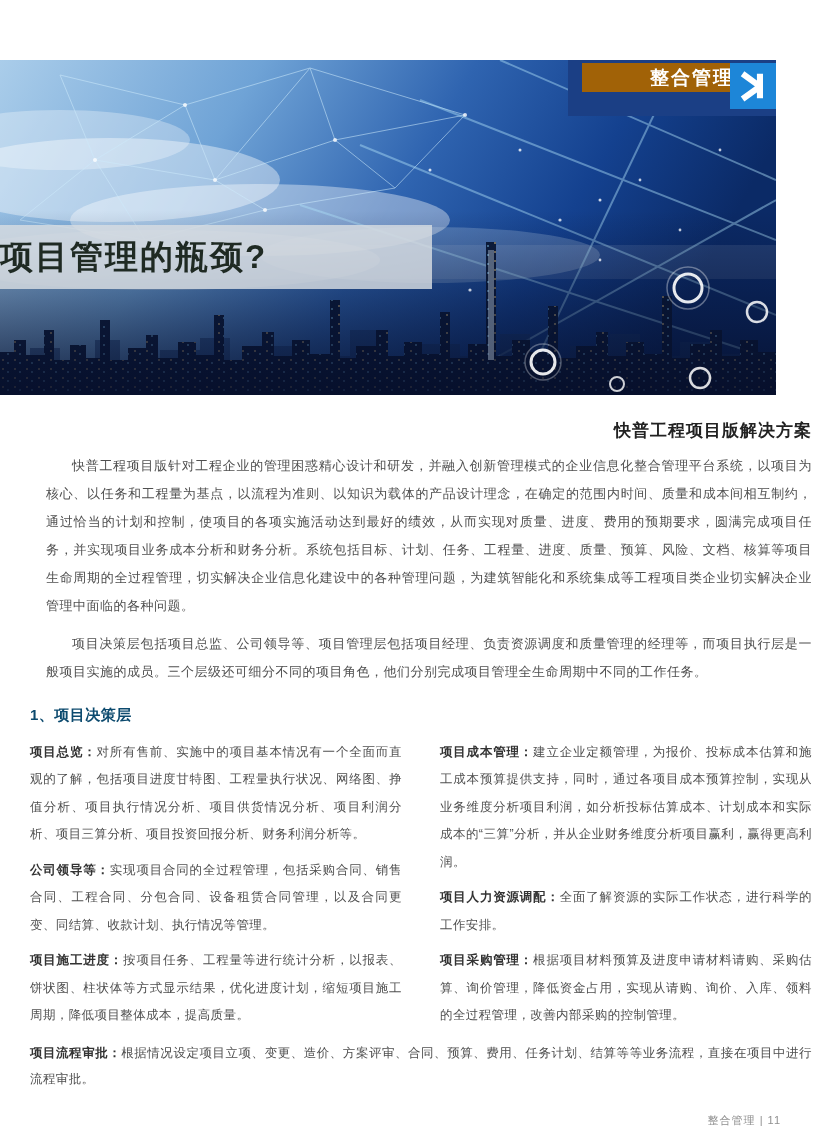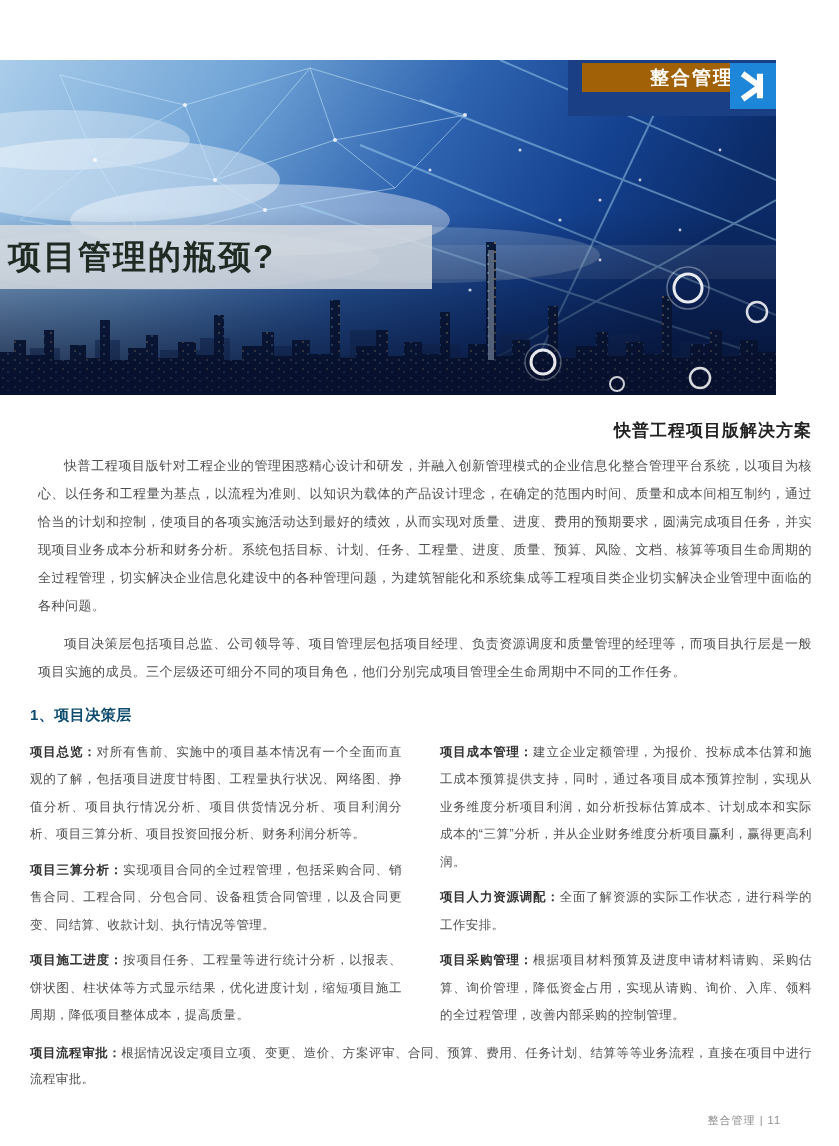--- a/index.html
+++ b/index.html
@@ -14,21 +14,21 @@
     overflow:hidden;background:#123e8c;
   }
   .hero svg{display:block;}
   .hero-band{
     position:absolute;left:0;top:165px;width:432px;height:64px;
     background:rgba(216,221,226,0.82);
     display:flex;align-items:center;
   }
   .hero-title{
     font-size:33px;font-weight:bold;color:#1f2a23;
-    letter-spacing:2px;padding-left:8px;white-space:nowrap;
+    letter-spacing:2px;white-space:nowrap;
   }
   .badge-wrap{position:absolute;right:0;top:-2px;width:208px;height:60px;}
   .badge-navy{position:absolute;left:0;top:0;width:208px;height:58px;background:#1b3f85;}
   .badge-blue{
     position:absolute;left:14px;top:5px;width:194px;height:29px;background:#a16207;
     display:flex;align-items:center;justify-content:flex-end;
   }
   .badge-label{
     color:#ffffff;font-weight:bold;font-size:19px;letter-spacing:2px;
     padding-left:18px;white-space:nowrap;
@@ -38,21 +38,21 @@
     display:flex;align-items:center;justify-content:center;
   }
   
   .content{position:absolute;left:30px;top:395px;width:782px;}
   .sol-title{
     text-align:right;font-size:17px;font-weight:bold;color:#222222;
     margin-top:24px;letter-spacing:1px;
   }
   p.body{
     font-size:13px;line-height:2.15;color:#4f4f4f;text-align:justify;
-    margin:10px 0 0 8px;letter-spacing:0.5px;
+    margin:10px 0 0 16px;letter-spacing:0.5px;
   }
   p.indent{text-indent:2em;}
   .h-section{
     font-size:16px;font-weight:bold;color:#111111;margin-top:22px;
     letter-spacing:0.5px;
   }
   .h-sub{
     font-size:15px;font-weight:bold;color:#0c4a6e;margin-top:20px;
     letter-spacing:0.5px;
   }
@@ -202,21 +202,21 @@
   <p class="body indent">项目决策层包括项目总监、公司领导等、项目管理层包括项目经理、负责资源调度和质量管理的经理等，而项目执行层是一般项目实施的成员。三个层级还可细分不同的项目角色，他们分别完成项目管理全生命周期中不同的工作任务。</p>
 
   <div class="h-sub">1、项目决策层</div>
 
   <div class="cols">
     <div class="col">
       <p class="blk">
         <b class="inline-label">项目总览：</b><span>对所有售前、实施中的项目基本情况有一个全面而直观的了解，包括项目进度甘特图、工程量执行状况、网络图、挣值分析、项目执行情况分析、项目供货情况分析、项目利润分析、项目三算分析、项目投资回报分析、财务利润分析等。</span>
       </p>
       <p class="blk">
-        <b class="inline-label">项目三算分析：</b><span>实现项目合同的全过程管理，包括采购合同、销售合同、工程合同、分包合同、设备租赁合同管理，以及合同更变、同结算、收款计划、执行情况等管理。</span>
+        <b class="inline-label">公司领导等：</b><span>实现项目合同的全过程管理，包括采购合同、销售合同、工程合同、分包合同、设备租赁合同管理，以及合同更变、同结算、收款计划、执行情况等管理。</span>
       </p>
       <p class="blk">
         <b class="inline-label">项目施工进度：</b><span>按项目任务、工程量等进行统计分析，以报表、饼状图、柱状体等方式显示结果，优化进度计划，缩短项目施工周期，降低项目整体成本，提高质量。</span>
       </p>
     </div>
     <div class="col">
       <p class="blk">
         <b class="inline-label">项目成本管理：</b><span>建立企业定额管理，为报价、投标成本估算和施工成本预算提供支持，同时，通过各项目成本预算控制，实现从业务维度分析项目利润，如分析投标估算成本、计划成本和实际成本的“三算”分析，并从企业财务维度分析项目赢利，赢得更高利润。</span>
       </p>
       <p class="blk">

